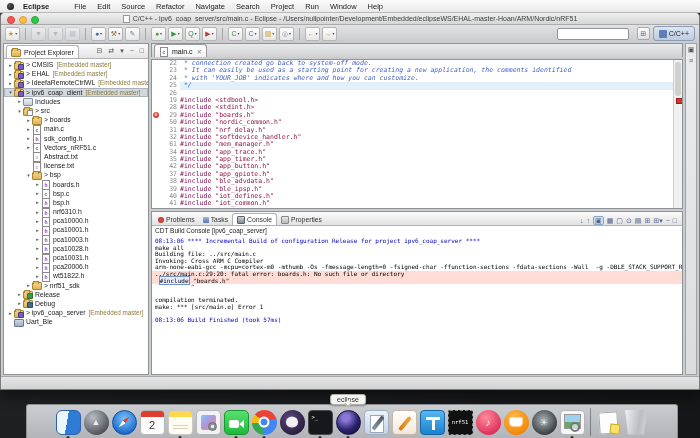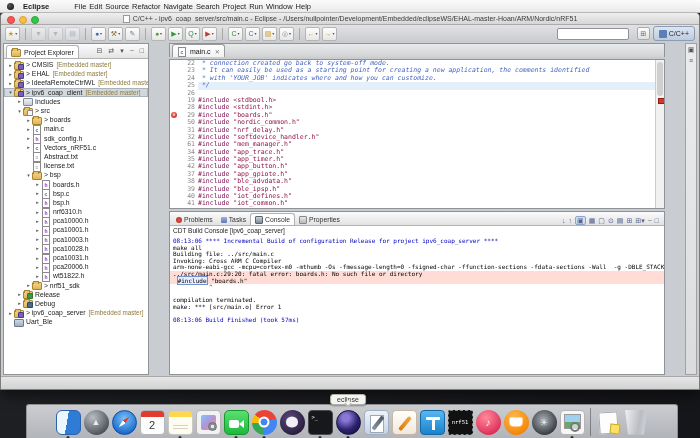--- a/index.html
+++ b/index.html
@@ -4,21 +4,21 @@
 <style>
   html,body{margin:0;padding:0;}
   body{width:700px;height:438px;overflow:hidden;position:relative;
        font-family:"Liberation Sans","DejaVu Sans",sans-serif;
        background:linear-gradient(160deg,#3a3d42 0%,#232528 40%,#141518 100%);}
   
   .menubar{position:absolute;top:0;left:0;right:0;height:12px;background:linear-gradient(#fbfbfb,#e9e9e9);
            border-bottom:1px solid #b8b8b8;display:flex;align-items:center;padding:0 7px;font-size:7.5px;color:#222;z-index:30;}
   .applelogo{width:7px;height:7px;border-radius:50% 50% 45% 45%;background:radial-gradient(circle at 35% 35%,#555,#111);margin-right:9px;}
   .mapp{font-weight:bold;margin-right:9px;}
-  #menu-items{display:flex;gap:3px;padding-left:16px;}
+  #menu-items{display:flex;gap:11px;padding-left:16px;}
   .mitem{color:#222;}
   .mstatus{margin-left:auto;display:flex;align-items:center;gap:7px;color:#333;}
   .mi{display:inline-block;position:relative;}
   .mi-display{width:9px;height:6px;border:1px solid #444;border-radius:1px;}
   .mi-clock{width:7px;height:7px;border:1px solid #444;border-radius:50%;}
   .mi-clock::after{content:"";position:absolute;left:3px;top:1.5px;width:1px;height:3px;background:#444;}
   .mi-vol{width:0;height:0;border-top:3px solid transparent;border-bottom:3px solid transparent;border-right:5px solid #444;}
   .mi-wifi{width:0;height:0;border-left:4px solid transparent;border-right:4px solid transparent;border-top:6px solid #444;border-radius:2px;}
   .mi-batt{width:11px;height:6px;border:1px solid #444;border-radius:1px;}
   .mi-batt::before{content:"";position:absolute;left:1px;top:1px;bottom:1px;width:7px;background:#444;}
@@ -49,21 +49,21 @@
   .tbi.dis{opacity:.4;}
   .tbsep{width:1px;height:12px;background:#a8a8a8;margin:0 3px;flex:none;}
   .quickaccess{margin-left:auto;width:66px;height:10px;border:1px solid #8f9396;border-radius:2px;background:#fff;font-size:6px;padding:0 2px;}
   .persp{display:flex;align-items:center;gap:3px;margin-left:6px;}
   .perspico{width:11px;height:11px;background:linear-gradient(#fdfdfd,#e0e0e0);border:1px solid #aaa;border-radius:2px;
             font-size:7px;display:flex;align-items:center;justify-content:center;color:#6a5a9a;}
   .perspbtn{display:flex;align-items:center;gap:2px;height:13px;padding:0 5px;font-size:7px;color:#222;
             background:linear-gradient(#dde6f2,#bccbde);border:1px solid #8b9cb4;border-radius:3px;}
   .perspbtn .picon{width:8px;height:8px;background:#5d7fb8;border-radius:1px;display:inline-block;}
   
-  .main{position:absolute;top:28px;bottom:12px;left:0;right:0;display:flex;gap:20px;padding:2px;background:#c9ccd0;box-sizing:border-box;}
+  .main{position:absolute;top:28px;bottom:12px;left:0;right:0;display:flex;gap:2px;padding:2px;background:#c9ccd0;box-sizing:border-box;}
   .panel{border:1px solid #8f9396;background:#fff;box-sizing:border-box;}
   
   .vhdr{height:14px;background:linear-gradient(#fcfcfc,#e4e4e4);border-bottom:1px solid #b2b2b2;
         display:flex;align-items:center;font-size:7px;padding:0 2px;}
   .vtab{display:flex;align-items:center;gap:2px;background:#fff;border:1px solid #b2b2b2;border-bottom:none;
         border-radius:3px 3px 0 0;height:12px;margin-top:1px;padding:0 4px;color:#222;}
   .vhico{margin-left:3px;font-size:7px;color:#555;}
   .vhspacer{flex:1;}
   
   .explorer{width:146px;display:flex;flex-direction:column;flex:none;}

